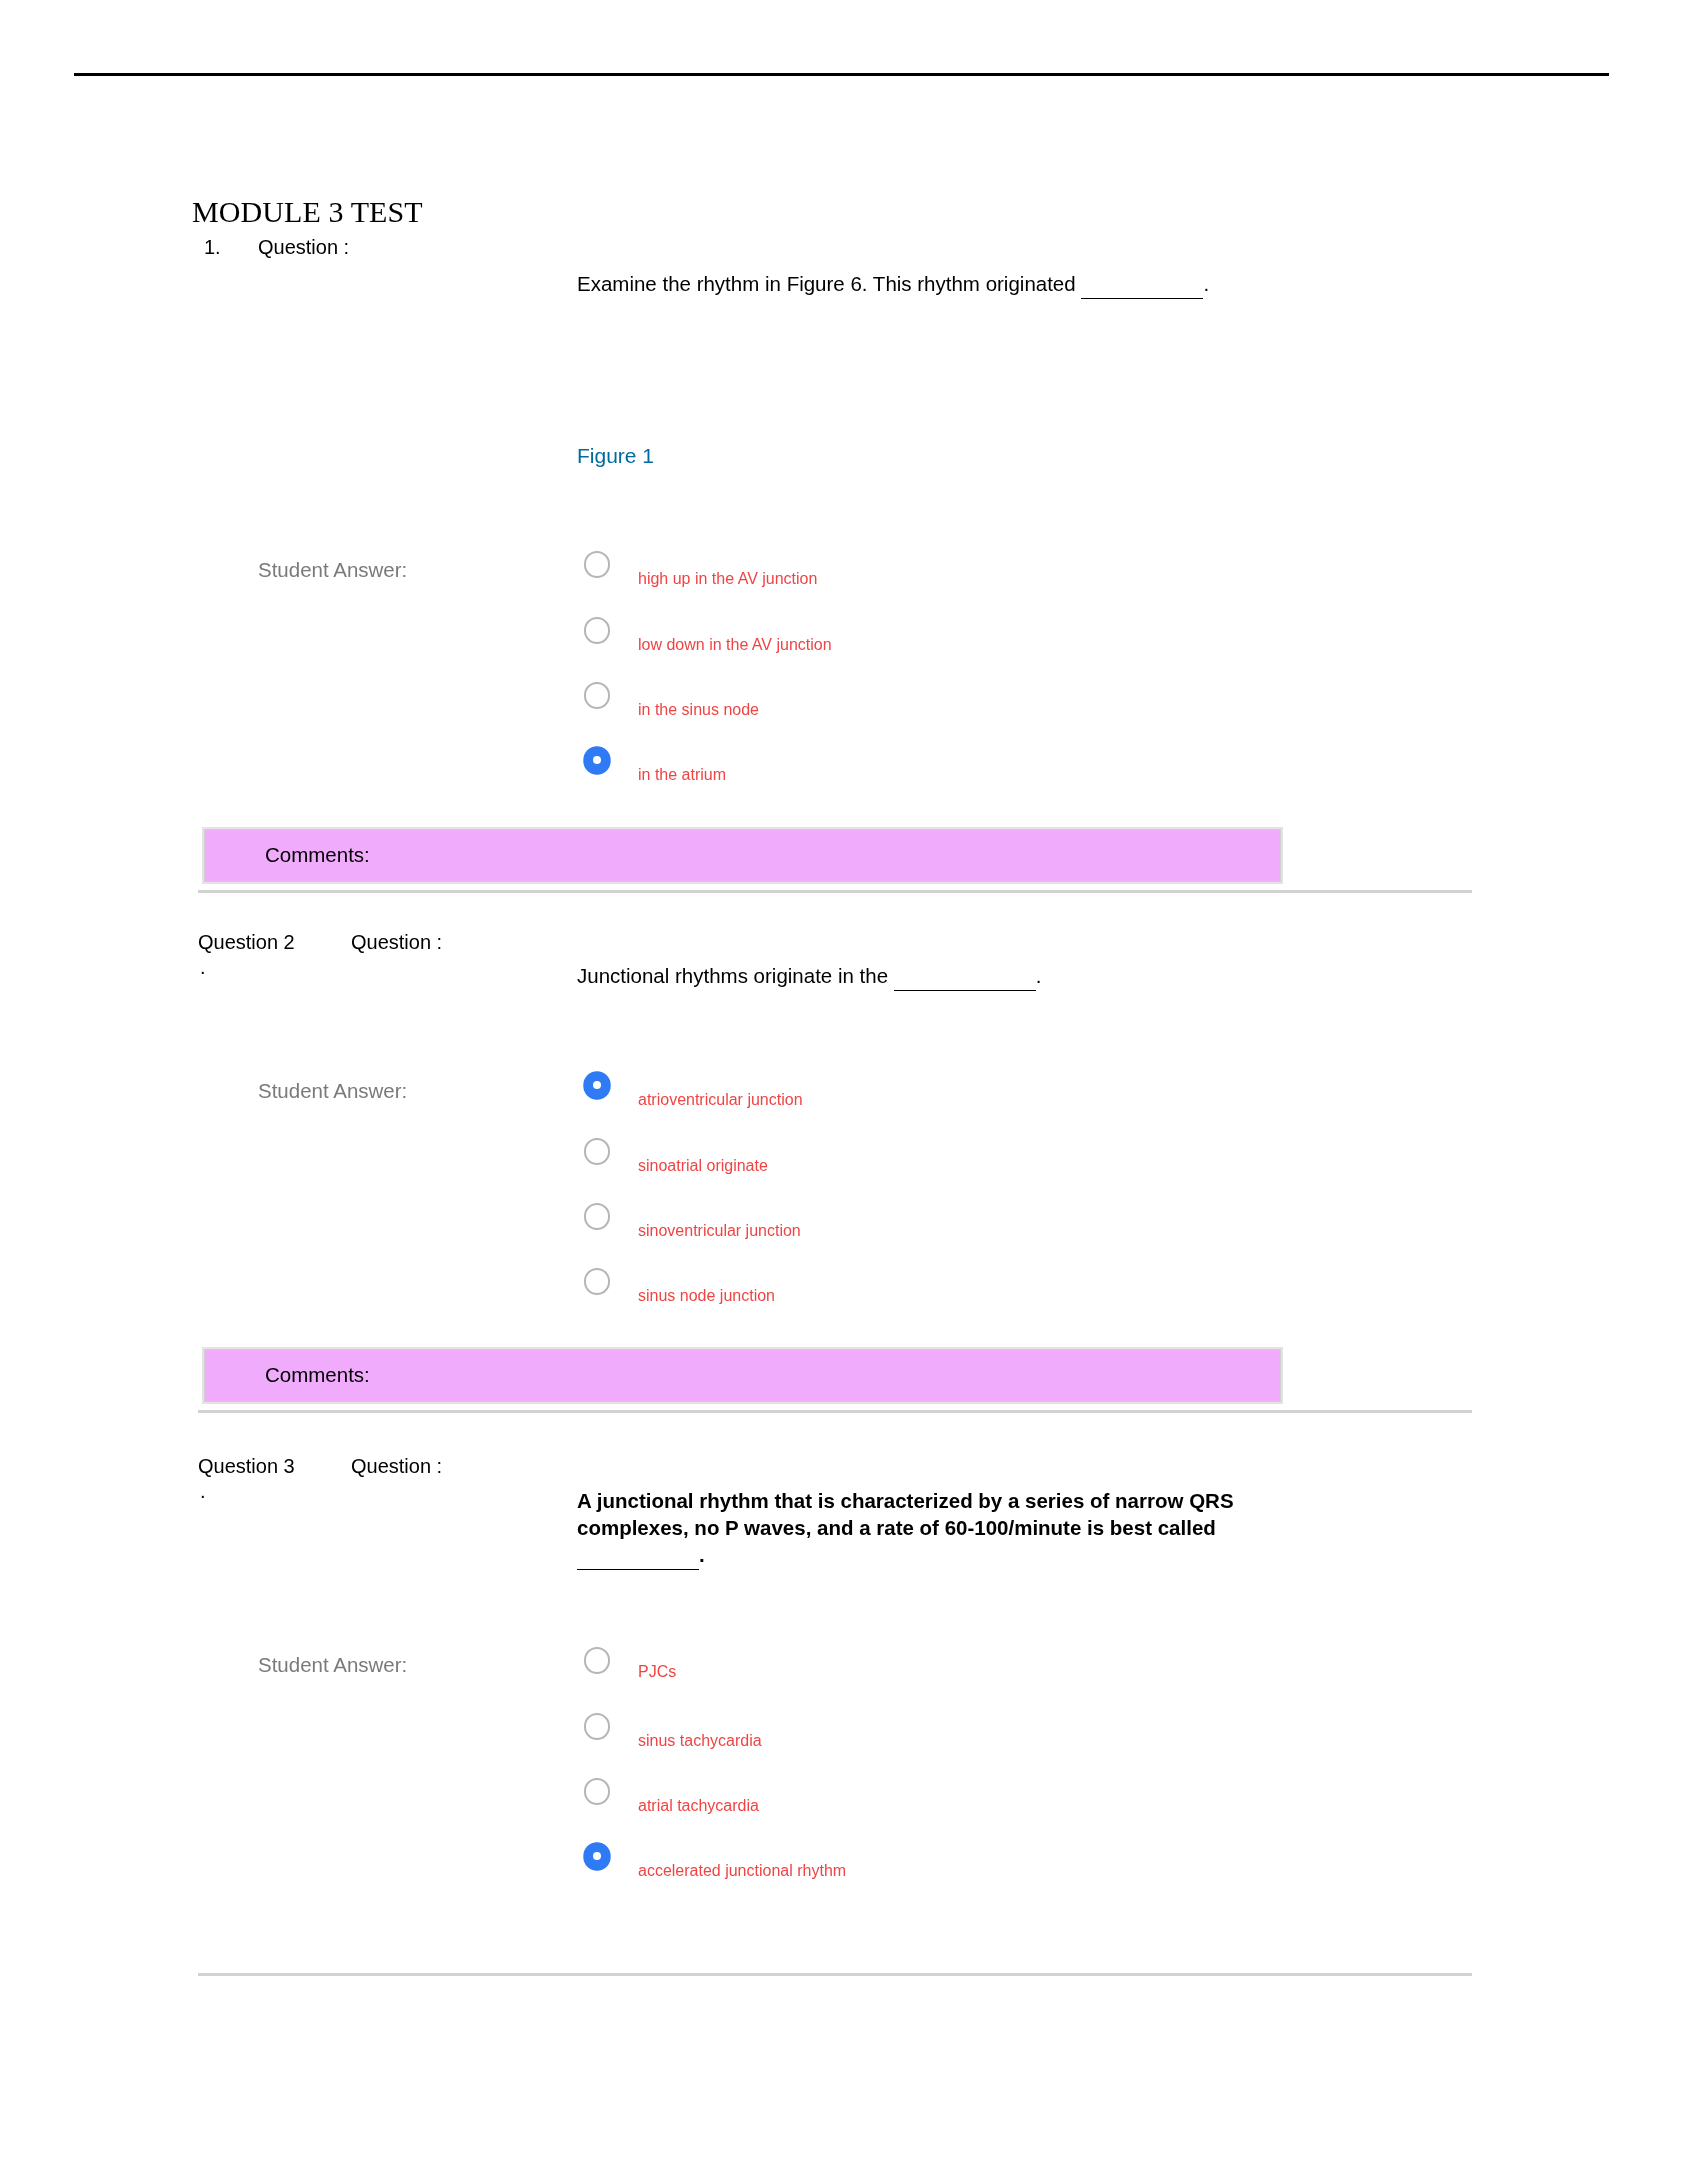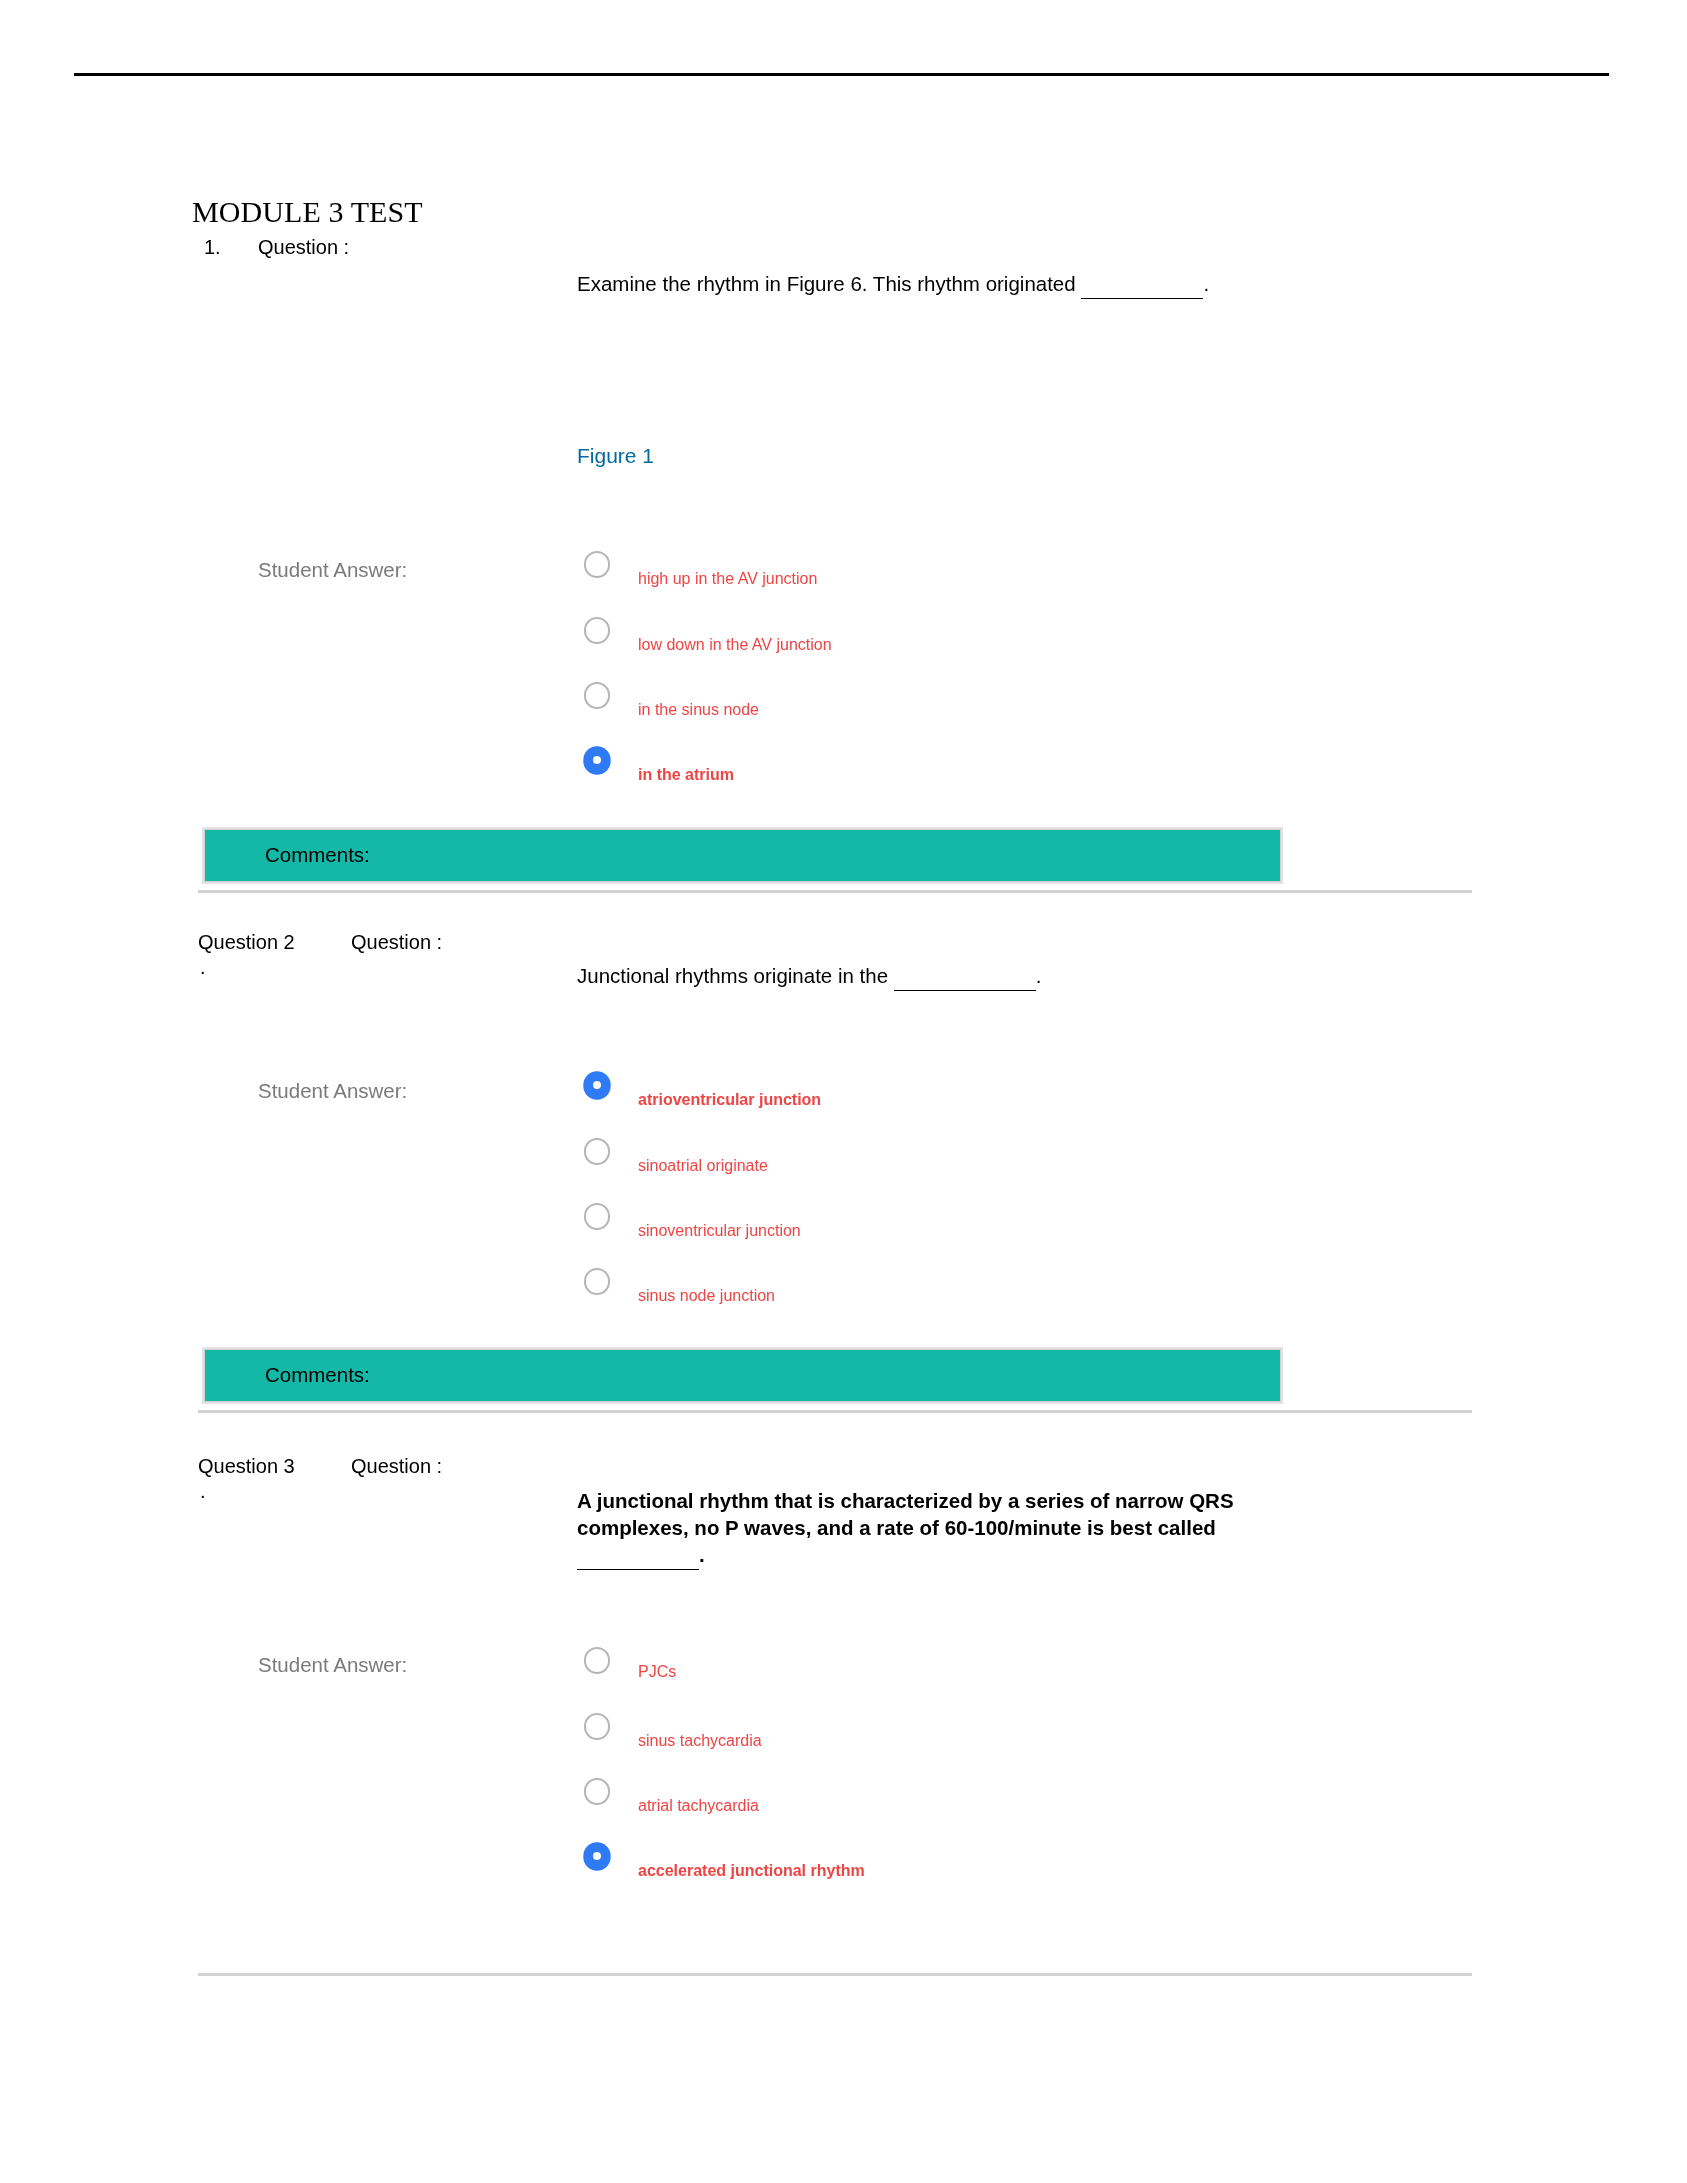--- a/index.html
+++ b/index.html
@@ -150,31 +150,31 @@
   .option-label {
     position: absolute;
     left: 61px;
     top: 14.6px;
     font-size: 16px;
     line-height: 26.5px;
     color: #ef4444;
     white-space: nowrap;
   }
   .option-label.bold {
-    font-weight: bold;
+    font-weight: normal;
   }
 
   
   .comments-box {
     position: absolute;
     left: 204px;
     width: 1077px;
     height: 53px;
     box-sizing: border-box;
-    background: #14b8a6;
+    background: #f0abfc;
     border: 0.7px solid #cfcfcf;
     box-shadow: 0 0 0 2px #e3e3e3;
   }
   .comments-label {
     position: absolute;
     left: 60px;
     top: 12px;
     font-size: 20.5px;
     line-height: 26.5px;
     color: #000000;

